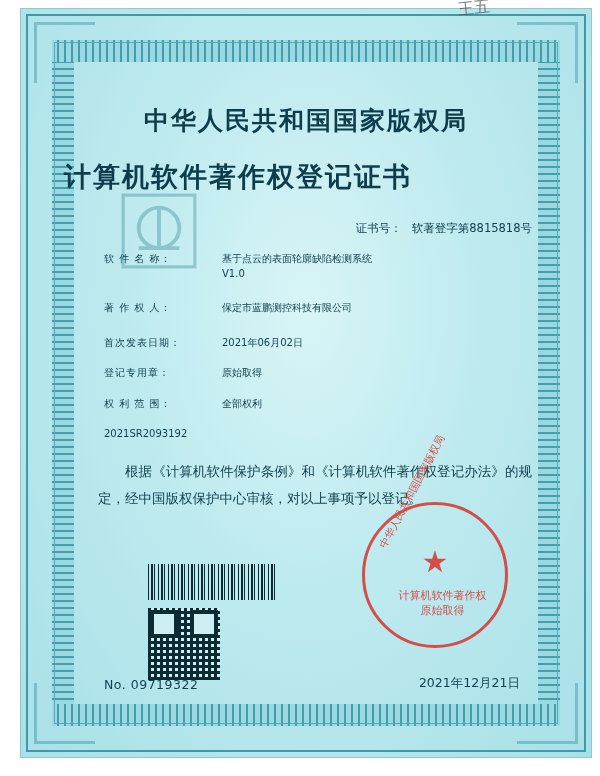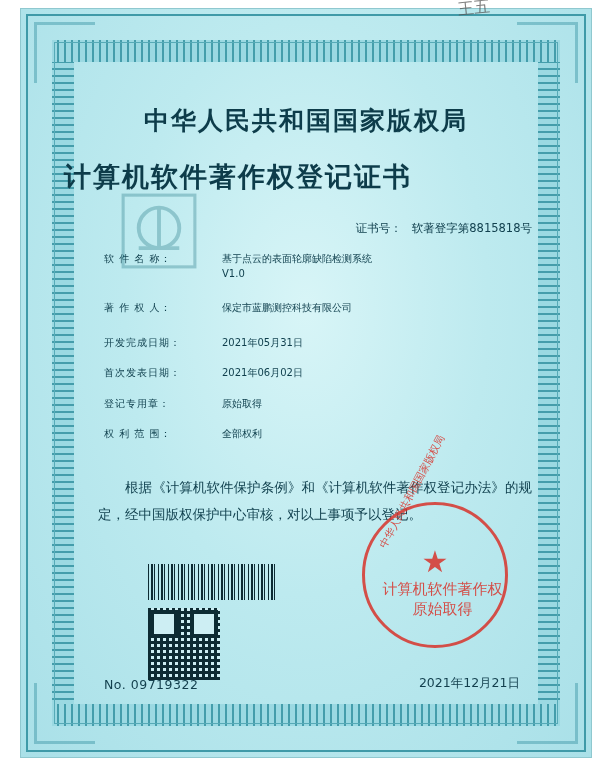--- a/index.html
+++ b/index.html
@@ -240,21 +240,21 @@
     font-size: 30px;
     line-height: 1;
     color: #d8342c;
   }
   .seal .lines {
     position: absolute;
     left: 15px;
     right: 0;
     bottom: 26px;
     text-align: center;
-    font-size: 15px;
+    font-size: 11px;
     line-height: 1.35;
     font-family: "DejaVu Sans", sans-serif;
   }
 
   .footer {
     position: absolute;
     left: 40px;
     right: 28px;
     bottom: 22px;
     display: flex;
@@ -311,36 +311,33 @@
         <div class="field">
           <div class="label">软 件 名 称：</div>
           <div class="value">基于点云的表面轮廓缺陷检测系统
 V1.0</div>
         </div>
         <div class="field">
           <div class="label">著 作 权 人：</div>
           <div class="value">保定市蓝鹏测控科技有限公司</div>
         </div>
         <div class="field tight">
-          <div class="label">开发完成日期：</div>
-          <div class="value">2021年05月31日</div>
-        </div>
-        <div class="field tight">
           <div class="label">首次发表日期：</div>
           <div class="value">2021年06月02日</div>
         </div>
         <div class="field tight">
           <div class="label">登记专用章：</div>
           <div class="value">原始取得</div>
         </div>
         <div class="field tight">
           <div class="label">权 利 范 围：</div>
           <div class="value">全部权利</div>
         </div>
         <div class="field tight">
+          <div class="value">2021SR2093192</div>
         </div>
       </div>
 
       <div class="paragraph">根据《计算机软件保护条例》和《计算机软件著作权登记办法》的规定，经中国版权保护中心审核，对以上事项予以登记。</div>
 
       <div class="codes">
         <div class="barcode"></div>
         <div class="qr"></div>
       </div>
 

